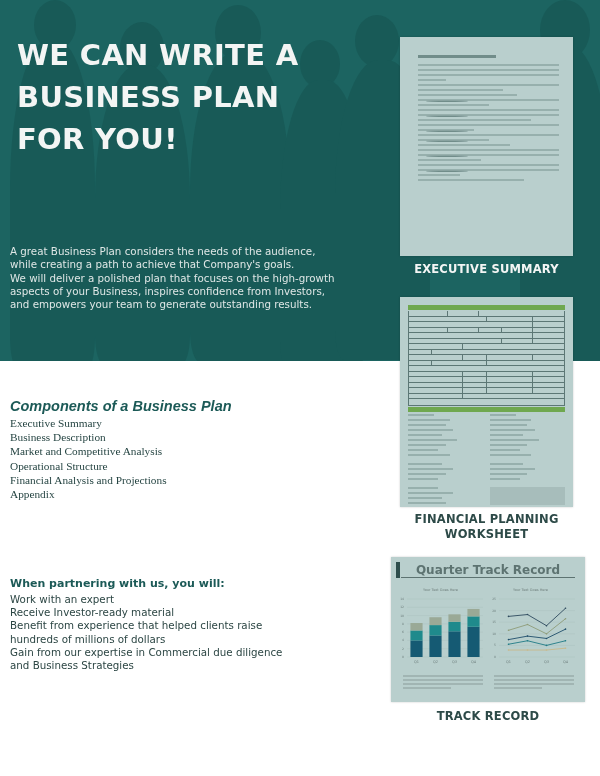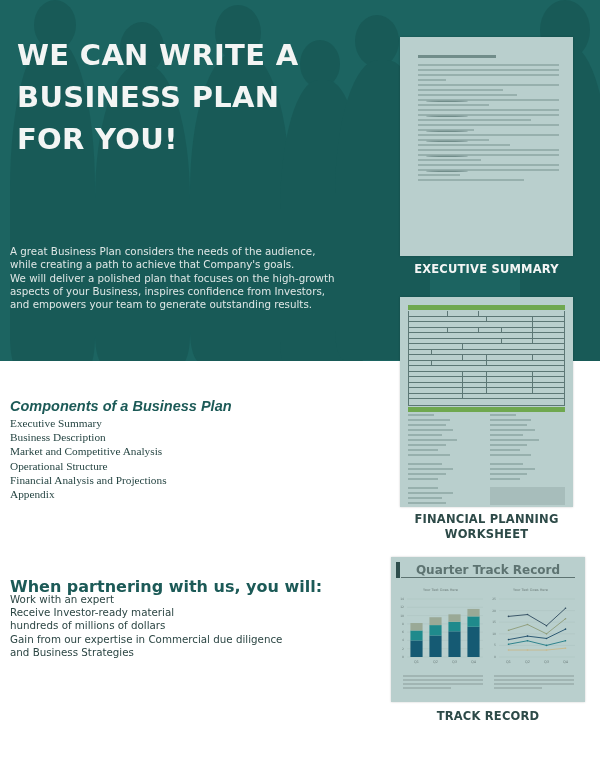--- a/index.html
+++ b/index.html
@@ -30,21 +30,21 @@
   .ws-row { height:5.5px; border:0.6px solid #5c7775; border-top:none; display:flex; }
   .ws-row span { border-right:0.6px solid #5c7775; }
 
   .sec-title { position:absolute; left:10px; color:#1c5a57; font-weight:bold; }
   .list { position:absolute; left:10px; color:#1f3f3d; }
 
   .comp-title { top:398px; font-family:"Liberation Sans", sans-serif; font-size:14.5px;font-style:italic; }
   .comp-list { top:416px; font-family:"Liberation Serif", serif; font-size:11.3px; line-height:14.2px; }
   .comp-list div { white-space:nowrap; }
 
-  .part-title { top:577px; font-size:16px; }
+  .part-title { top:577px; font-size:11px; }
   .part-list { top:593px; font-size:10.3px; line-height:13.2px; color:#2c4644; }
   .part-list div { white-space:nowrap; }
 
   .tr-card { left:391px; top:557px; width:194px; height:145px; background:#b9cfcd; }
   .tr-header { position:absolute; left:5px; top:5px; width:184px; height:16px; }
   .tr-header .tab { position:absolute; left:0; top:0; width:4px; height:16px; background:#2f4e4c; }
   .tr-header .title { position:absolute; left:0; right:0; top:1px; text-align:center; font-size:12px; font-weight:bold; color:#5d7371; }
   .tr-header .rule { position:absolute; left:5px; right:5px; top:15px; height:1px; background:#5d7371; }
   .tr-sub { position:absolute; font-size:3.5px; color:#70807e; }
   .blurb { position:absolute; height:22px; }
@@ -268,20 +268,21 @@
   <div>Market and Competitive Analysis</div>
   <div>Operational Structure</div>
   <div>Financial Analysis and Projections</div>
   <div>Appendix</div>
 </div>
 
 <div class="sec-title part-title">When partnering with us, you will:</div>
 <div class="list part-list">
   <div>Work with an expert</div>
   <div>Receive Investor-ready material</div>
+  <div>Benefit from experience that helped clients raise</div>
   <div>hundreds of millions of dollars</div>
   <div>Gain from our expertise in Commercial due diligence</div>
   <div>and Business Strategies</div>
 </div>
 
 <div class="card tr-card">
   <div class="tr-header">
     <div class="tab"></div>
     <div class="title">Quarter Track Record</div>
     <div class="rule"></div>

